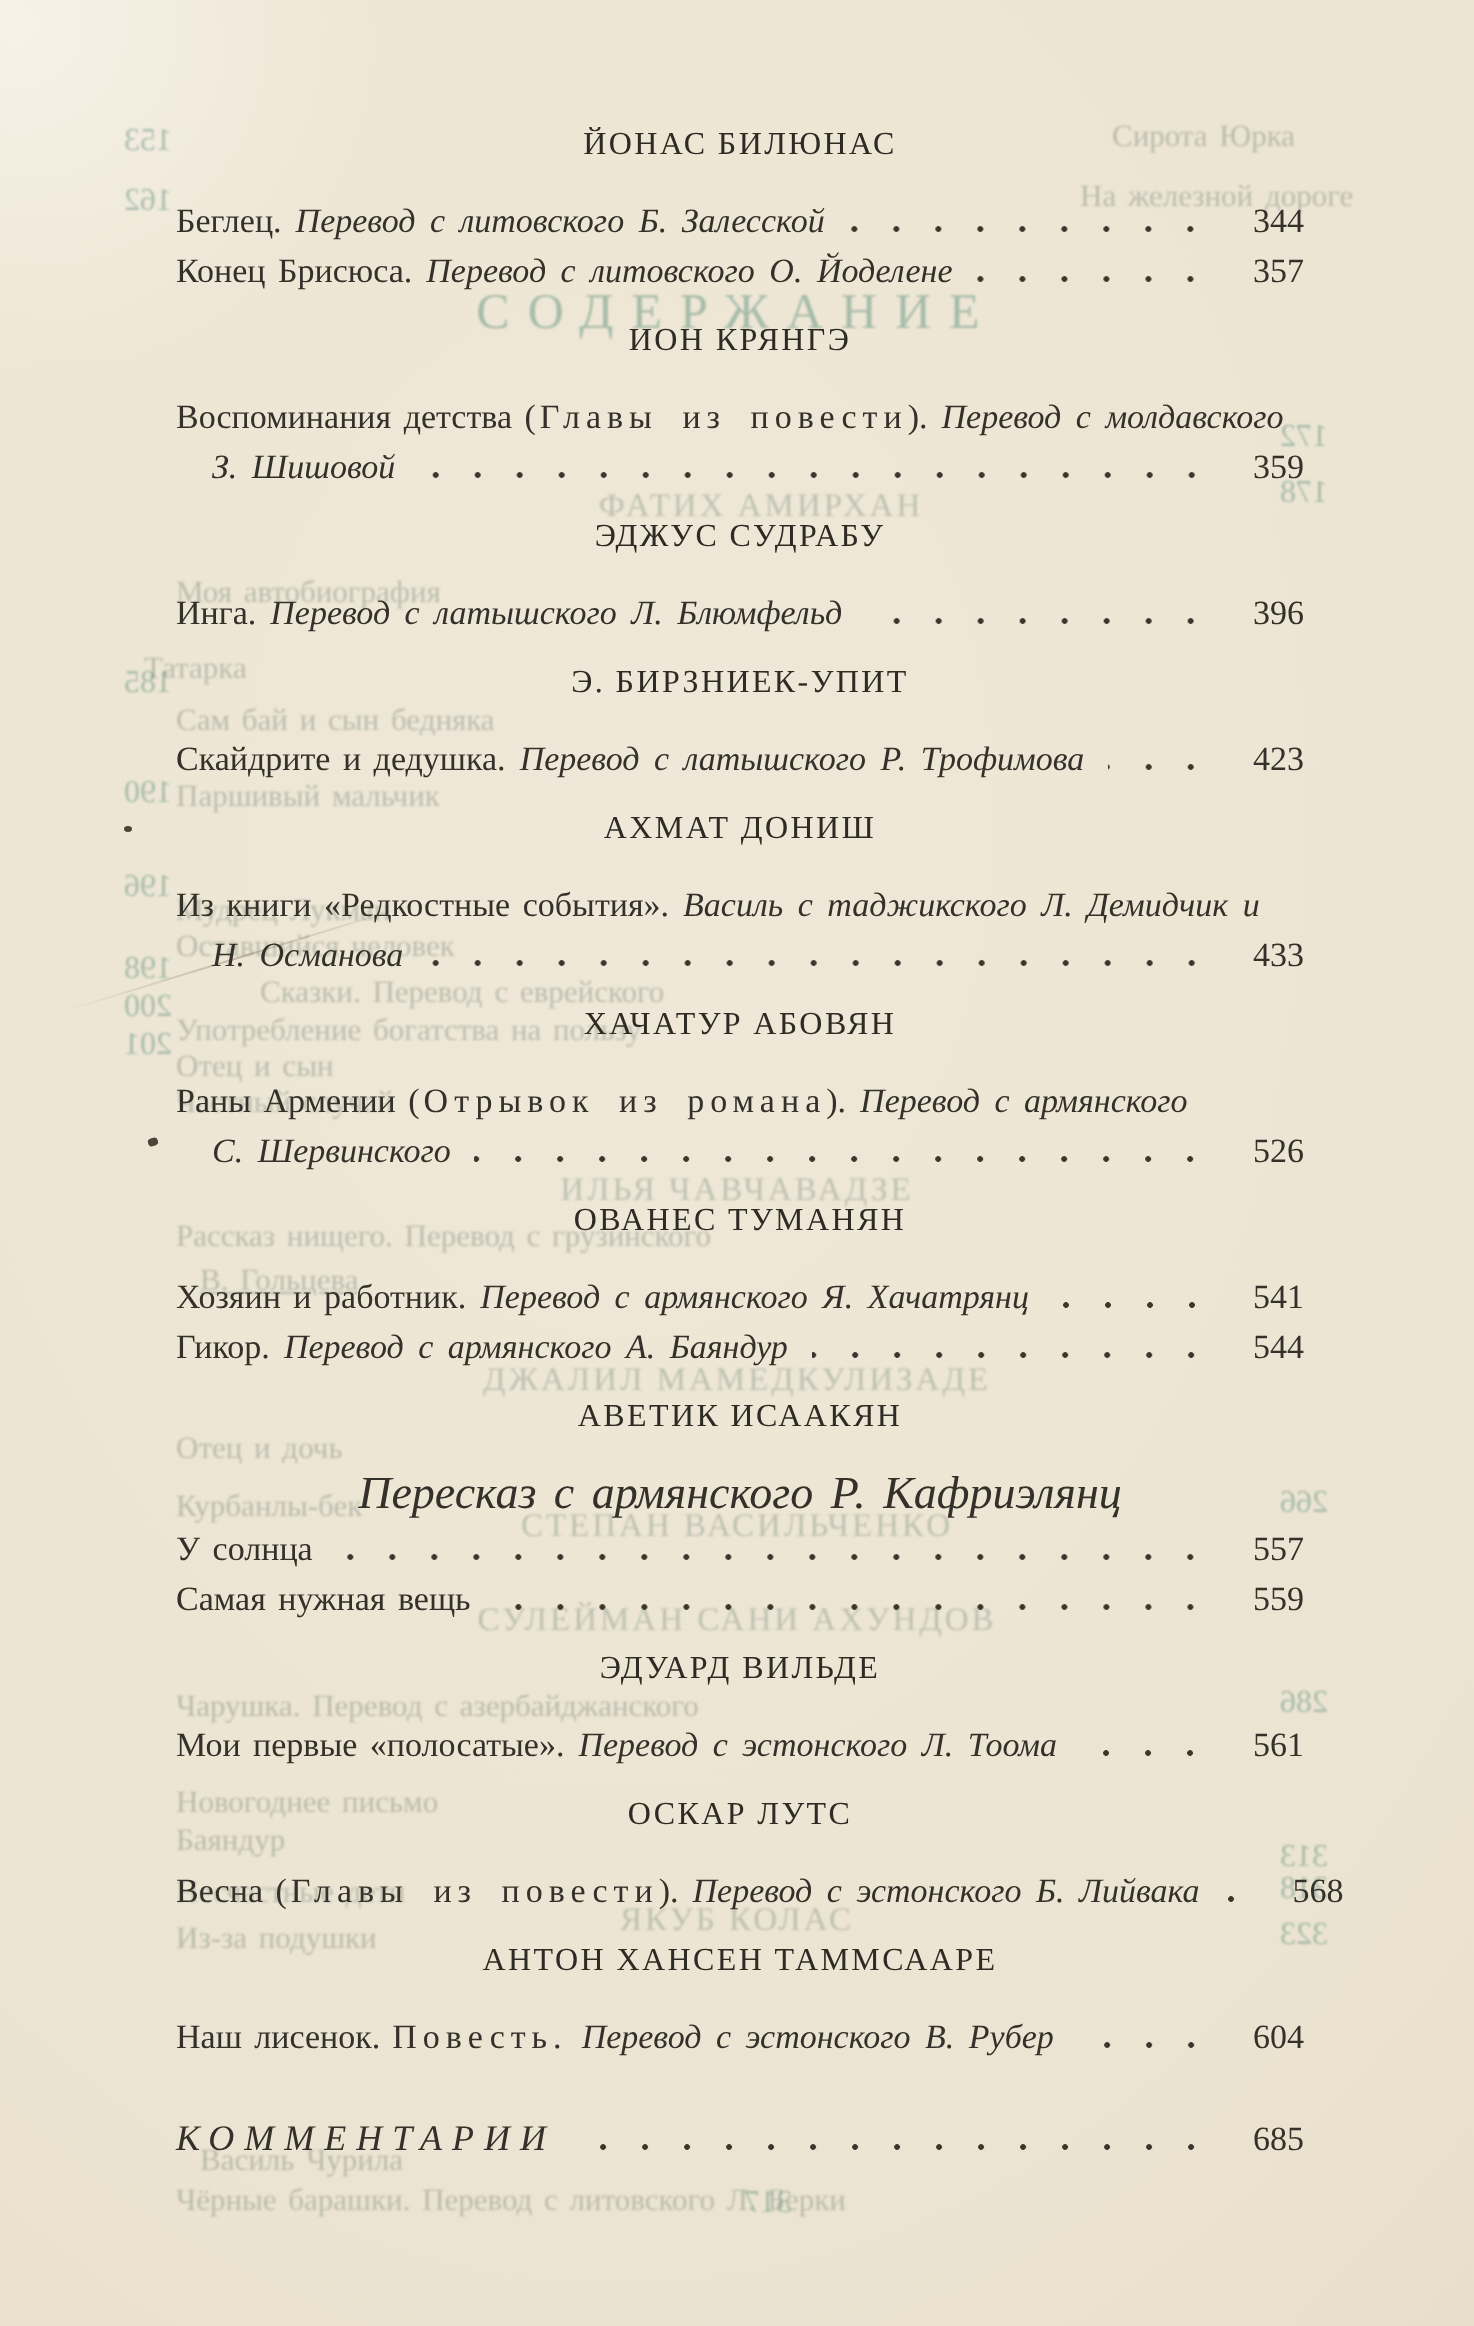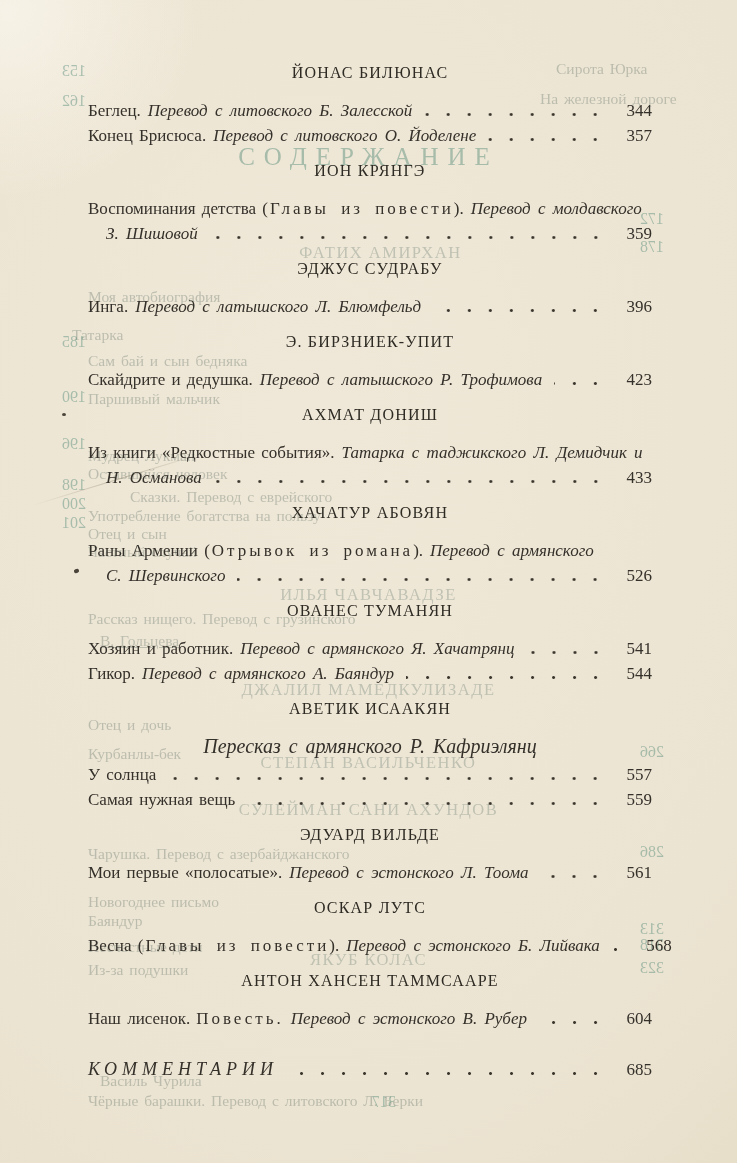--- a/index.html
+++ b/index.html
@@ -38,21 +38,21 @@
   .it{font-style:italic;margin-left:7px;word-spacing:3px;}
   .sp{letter-spacing:3px;word-spacing:5px;margin-left:2px;}
   .sp.after{margin-left:6px;}
   .post{}
   .cont{padding-left:18px;}
   .dots{flex:1 1 auto;min-width:14px;height:5px;margin:0 10px 0 12px;
         align-self:baseline;transform:translateY(1px);
         background-image:radial-gradient(circle, #3a362d 1.25px, rgba(0,0,0,0) 1.6px);
         background-size:21px 5px;background-repeat:repeat-x;background-position:right center;}
   .pg{min-width:36px;text-align:right;font-size:17px;}
-  .subtitle{text-align:center;font-style:italic;font-size:20px;line-height:25px;
+  .subtitle{text-align:center;font-style:italic;font-size:23px;line-height:25px;
             margin:3px 0;word-spacing:3px;}
   .kom{margin-top:26px;font-style:italic;font-size:18px;letter-spacing:5px;}
   .kom .pg{font-style:normal;letter-spacing:0;}
 </style>
 </head>
 <body>
 
 <div class="page">
 
   <div class="ghost">
@@ -148,21 +148,21 @@
     <div class="row">
       <span class="rm">Скайдрите и дедушка.</span>
       <span class="it">Перевод с латышского Р. Трофимова</span>
       <span class="dots"></span>
       <span class="pg">423</span>
     </div>
 
     <h2 class="hd">АХМАТ ДОНИШ</h2>
     <div class="row">
       <span class="rm">Из книги «Редкостные события».</span>
-      <span class="it">Татарка с таджикского Л. Демидчик и</span>
+      <span class="it">Василь с таджикского Л. Демидчик и</span>
     </div>
     <div class="row cont">
       <span class="it" style="margin-left:0">Н. Османова</span>
       <span class="dots"></span>
       <span class="pg">433</span>
     </div>
 
     <h2 class="hd">ХАЧАТУР АБОВЯН</h2>
     <div class="row">
       <span class="rm">Раны Армении (</span>

